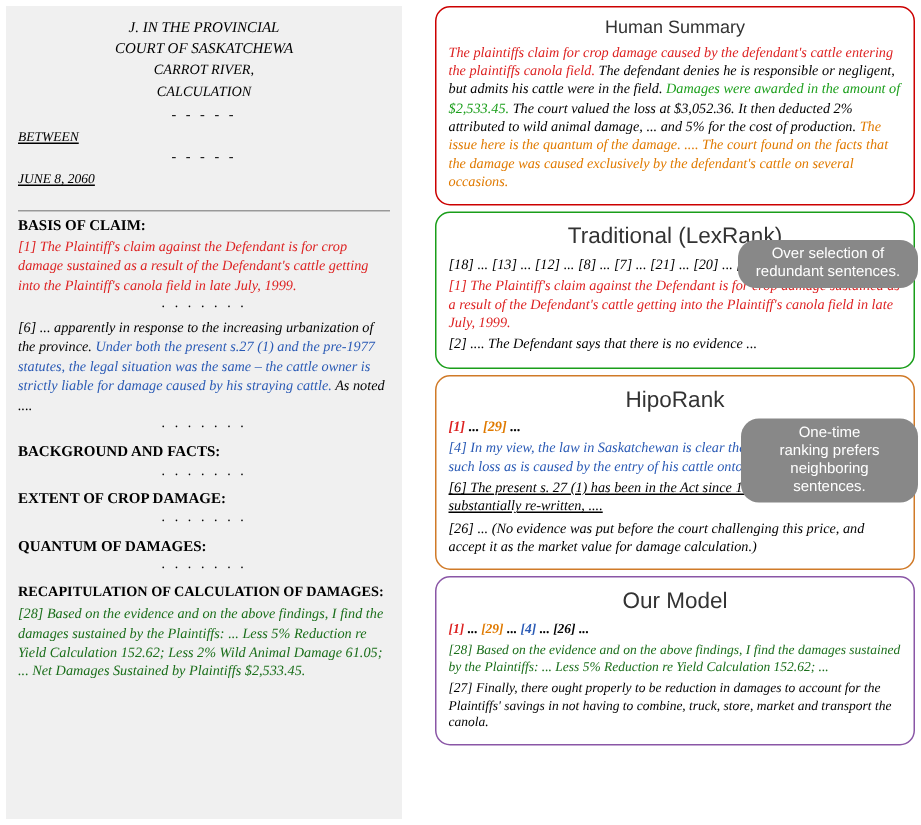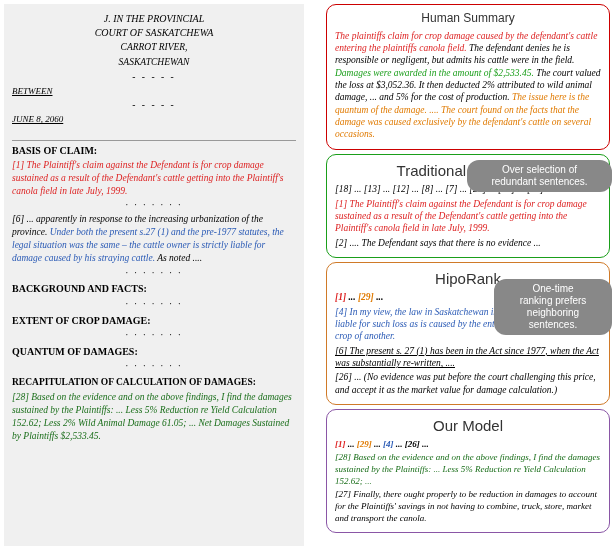--- a/index.html
+++ b/index.html
@@ -1,17 +1,17 @@
 <!DOCTYPE html>
 <html><head>
 <meta charset="utf-8">
 <style>
   * { margin: 0; padding: 0; box-sizing: border-box; }
   body { font-family: Georgia, 'Times New Roman', serif; font-size: 9.5px; background: #fff; width: 614px; height: 550px; display: flex; gap: 6px; padding: 4px; }
-  .left-panel { width: 300px; background: #f0f0f0; padding: 8px; line-height: 1.35; font-style: italic; position: relative; }
+  .left-panel { width: 264px; background: #f0f0f0; padding: 8px; line-height: 1.35; font-style: italic; position: relative; }
   .right-panel { flex: 1; display: flex; flex-direction: column; gap: 4px; position: relative; padding-left: 16px; }
   .court-header { text-align: center; font-style: italic; margin-bottom: 2px; }
   .court-title { font-size: 10px; }
   .court-sub { font-size: 9.5px; margin-top: 2px; }
   .dots-centered { text-align: center; letter-spacing: 2px; margin: 1px 0; }
   .between-label { text-decoration: underline; font-size: 9px; margin-top: 2px; }
   .date-line { text-decoration: underline; font-size: 9px; margin-top: 2px; margin-bottom: 14px; }
   .sec-heading { font-weight: bold; font-style: normal; margin-top: 3px; margin-bottom: 2px; font-size: 10px; }
   .sec-heading.sm { font-size: 9.5px; }
   .txt-red { color: #d22; }
@@ -22,33 +22,33 @@
   .txt-black { color: #000; }
   .para { margin-bottom: 2px; }
   .box { border: 1px solid #888; border-radius: 10px; padding: 6px 8px; background: #fff; font-style: italic; line-height: 1.3; position: relative; }
   .box-human { border-color: #c00; }
   .box-trad { border-color: #1a9e1a; }
   .box-hipo { border-color: #d07a28; }
   .box-ours { border-color: #8a56a6; }
   .box-title { text-align: center; font-style: normal; font-family: Arial, sans-serif; font-size: 12px; margin-bottom: 3px; color: #333; }
   .box-title.small { font-size: 15px; }
   .callout { position: absolute; background: #888; color: #fff; font-style: normal; font-family: Arial, sans-serif; font-size: 10px; padding: 4px 8px; border-radius: 12px; text-align: center; line-height: 1.2; z-index: 10; }
-  .callout-1 { right: -2px; top: 156px; width: 145px; }
+  .callout-1 { right: -2px; top: 156px; width: 120px; }
   .callout-2 { right: -2px; top: 275px; width: 118px; }
   hr.sep { border: none; border-top: 1px solid #999; margin: 2px 0; }
 </style>
 </head>
 <body>
 
 <div class="left-panel">
   <div class="court-header">
     <div class="court-title">J. IN THE PROVINCIAL</div>
     <div class="court-title">COURT OF SASKATCHEWA</div>
     <div class="court-sub">CARROT RIVER,</div>
-    <div class="court-sub">SASKATCHEWAN</div>
+    <div class="court-sub">CALCULATION</div>
   </div>
   <div class="dots-centered">- - - - -</div>
   <div class="between-label">BETWEEN</div>
   <div class="dots-centered">- - - - -</div>
   <div class="date-line">JUNE 8, 2060</div>
   <hr class="sep">
   <div class="sec-heading">BASIS OF CLAIM:</div>
   <div class="para txt-red">[1] The Plaintiff's claim against the Defendant is for crop damage sustained as a result of the Defendant's cattle getting into the Plaintiff's canola field in late July, 1999.</div>
   <div class="dots-centered">· · · · · · ·</div>
   <div class="para">

